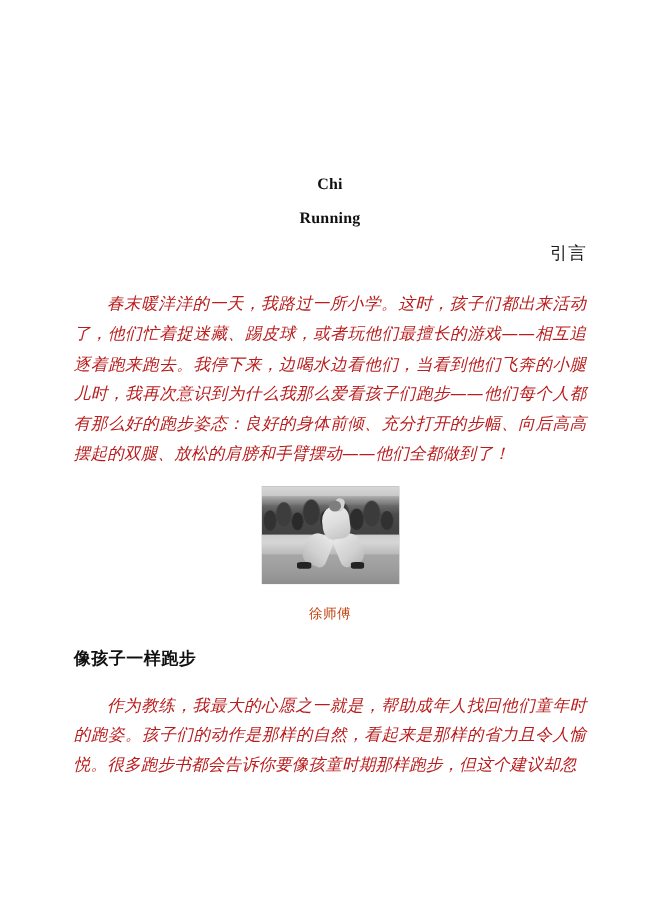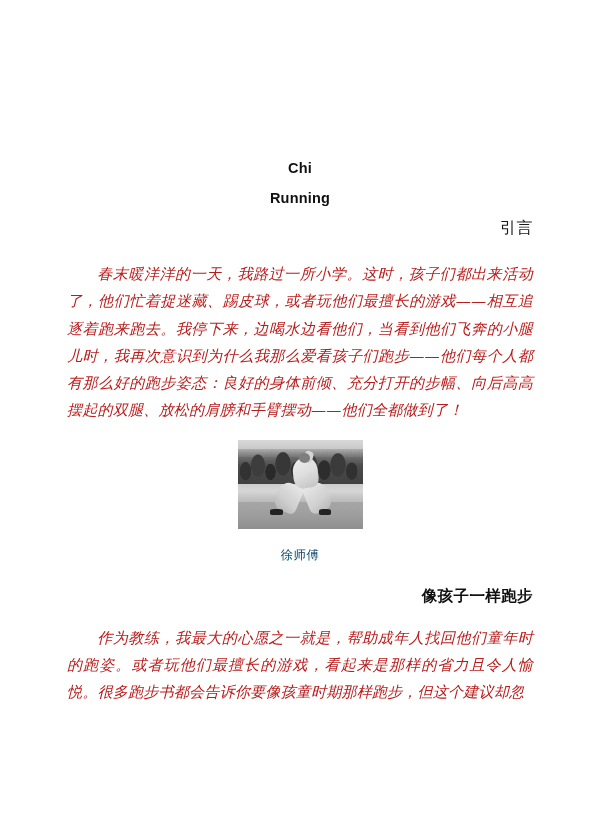--- a/index.html
+++ b/index.html
@@ -27,21 +27,21 @@
   .content {
     position: absolute;
     left: 67px;
     top: 0;
     width: 466px;
   }
 
   
   .brand-line {
     text-align: center;
-    font-family: Liberation Sans, sans-serif;
+    font-family: Liberation Serif, serif;
     font-weight: bold;
     font-size: 14.5px;
     letter-spacing: 0.2px;
     color: #111111;
   }
   .brand-chi { margin-top: 160px; }
   .brand-running { margin-top: 14px; }
 
   .kicker {
     text-align: right;
@@ -201,28 +201,28 @@
     height: 6%;
     background: #1f1f1f;
     border-radius: 30%;
   }
 
   .caption {
     margin-top: 14px;
     text-align: center;
     font-family: "DejaVu Serif", "Liberation Serif", serif;
     font-size: 12.4px;
-    color: #0c4a6e;
+    color: #c2410c;
     letter-spacing: 0.4px;
   }
 
   
   .section-heading {
     margin-top: 22px;
-    text-align: right;
+    text-align: left;
     font-family: "DejaVu Sans", "Liberation Sans", sans-serif;
     font-weight: bold;
     font-size: 15.5px;
     color: #111111;
     letter-spacing: 0.4px;
   }
 </style>
 </head>
 <body>
 
@@ -250,16 +250,16 @@
         <div class="man-arm"></div>
         <div class="man-head"></div>
         <div class="foot-l"></div>
         <div class="foot-r"></div>
       </div>
       <div class="caption">徐师傅</div>
     </div>
 
     <h2 class="section-heading">像孩子一样跑步</h2>
 
-    <p class="body-para para-closing">作为教练，我最大的心愿之一就是，帮助成年人找回他们童年时的跑姿。或者玩他们最擅长的游戏，看起来是那样的省力且令人愉悦。很多跑步书都会告诉你要像孩童时期那样跑步，但这个建议却忽</p>
+    <p class="body-para para-closing">作为教练，我最大的心愿之一就是，帮助成年人找回他们童年时的跑姿。孩子们的动作是那样的自然，看起来是那样的省力且令人愉悦。很多跑步书都会告诉你要像孩童时期那样跑步，但这个建议却忽</p>
 
   </div>
 </div>
 
 </body></html>

